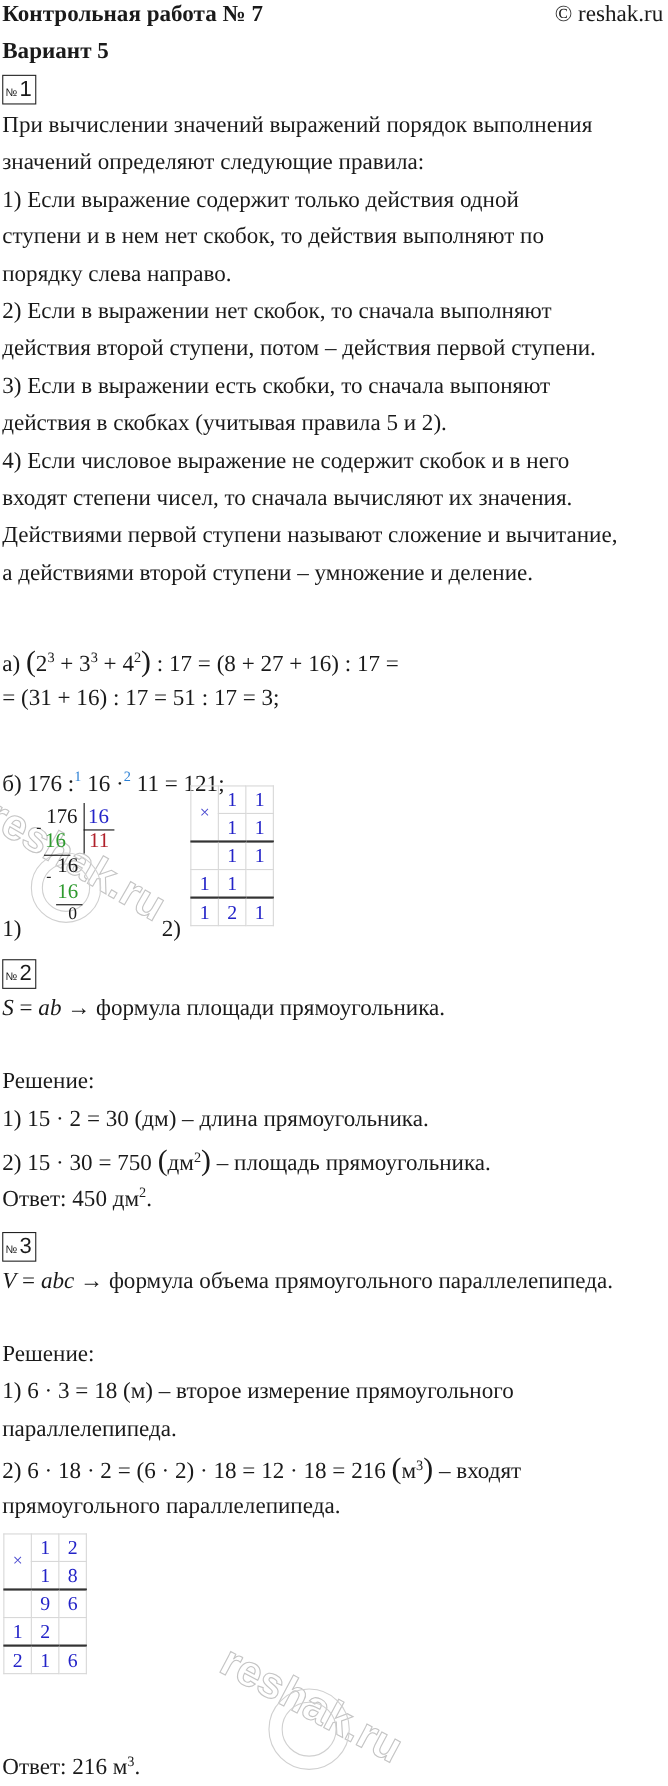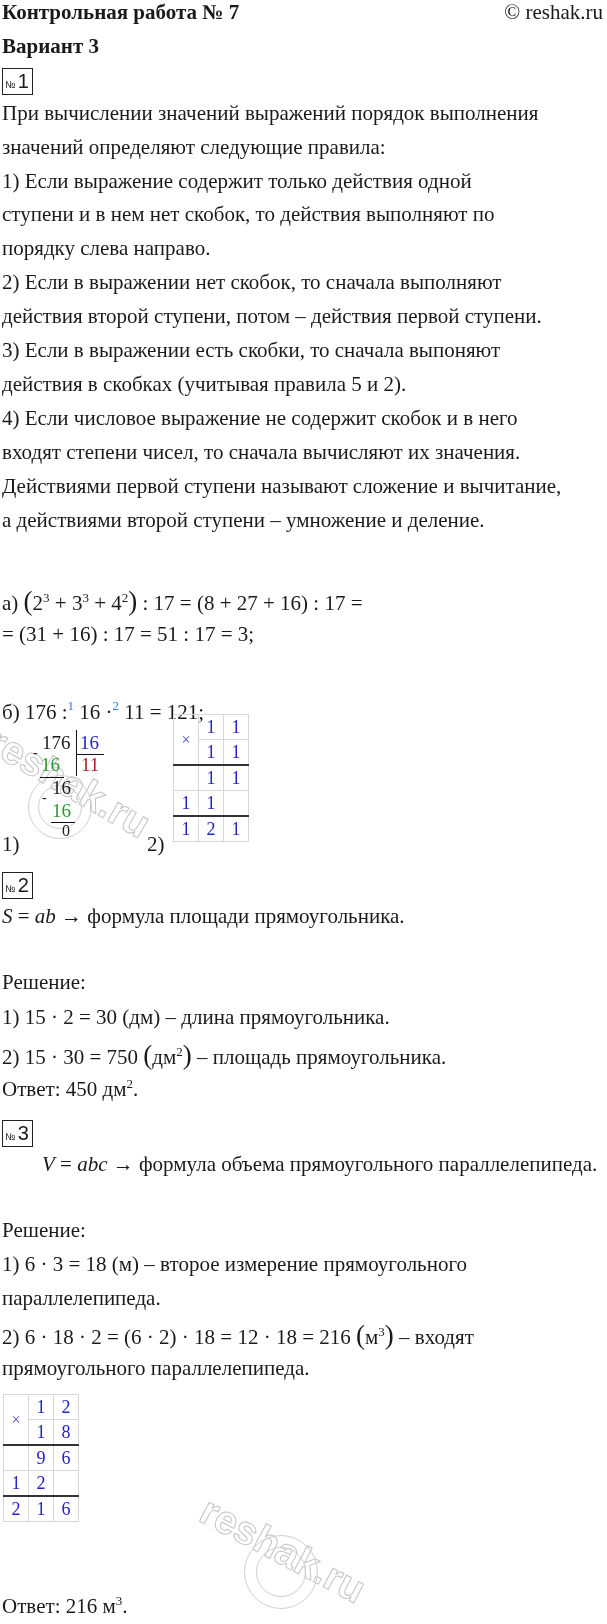--- a/index.html
+++ b/index.html
@@ -40,21 +40,21 @@
 
   
   .wm { position: absolute; color: transparent; -webkit-text-stroke: 1px #c4c4c4; font-family: "Liberation Sans", sans-serif; font-weight: bold; }
   .wm-circle { position: absolute; border-radius: 50%; border: 1.5px solid #d0d0d0; }
 </style>
 </head>
 <body>
 
 <div class="abs hdr" style="left:2px; top:0px;">Контрольная работа № 7</div>
 <div class="abs txt" style="right:4px; top:0px; font-size:21px;">© reshak.ru</div>
-<div class="abs hdr" style="left:2px; top:34px;">Вариант 3</div>
+<div class="abs hdr" style="left:2px; top:34px;">Вариант 5</div>
 
 <div class="task-box" style="left:2px; top:68px;">
   <span class="no">№</span>
   <span>1</span>
 </div>
 
 <div>
   <div class="abs txt" style="left:2px; top:101px;">При вычислении значений выражений порядок выполнения</div>
   <div class="abs txt" style="left:2px; top:135px;">значений определяют следующие правила:</div>
   <div class="abs txt" style="left:2px; top:169px;">1) Если выражение содержит только действия одной</div>
@@ -146,21 +146,21 @@
   <span>2) 15 · 30 = 750 </span><span class="big-paren">(</span><span>дм</span><sup>2</sup><span class="big-paren">)</span><span> – площадь прямоугольника.</span>
 </div>
 <div class="abs txt" style="left:2px; top:1077px;">
   <span>Ответ: 450 дм</span><sup>2</sup><span>.</span>
 </div>
 
 <div class="task-box" style="left:2px; top:1120px;">
   <span class="no">№</span>
   <span>3</span>
 </div>
-<div class="abs txt" style="left:2px; top:1152px;margin-left:40px;">
+<div class="abs txt" style="left:2px; top:1152px;">
   <span class="it">V</span><span> = </span><span class="it">abc</span><span> → формула объема прямоугольного параллелепипеда.</span>
 </div>
 <div class="abs txt" style="left:2px; top:1218px;">Решение:</div>
 <div class="abs txt" style="left:2px; top:1252px;">1) 6 · 3 = 18 (м) – второе измерение прямоугольного</div>
 <div class="abs txt" style="left:2px; top:1286px;">параллелепипеда.</div>
 <div class="abs txt" style="left:2px; top:1320px;">
   <span>2) 6 · 18 · 2 = (6 · 2) · 18 = 12 · 18 = 216 </span><span class="big-paren">(</span><span>м</span><sup>3</sup><span class="big-paren">)</span><span> – входят</span>
 </div>
 <div class="abs txt" style="left:2px; top:1356px;">прямоугольного параллелепипеда.</div>
 

